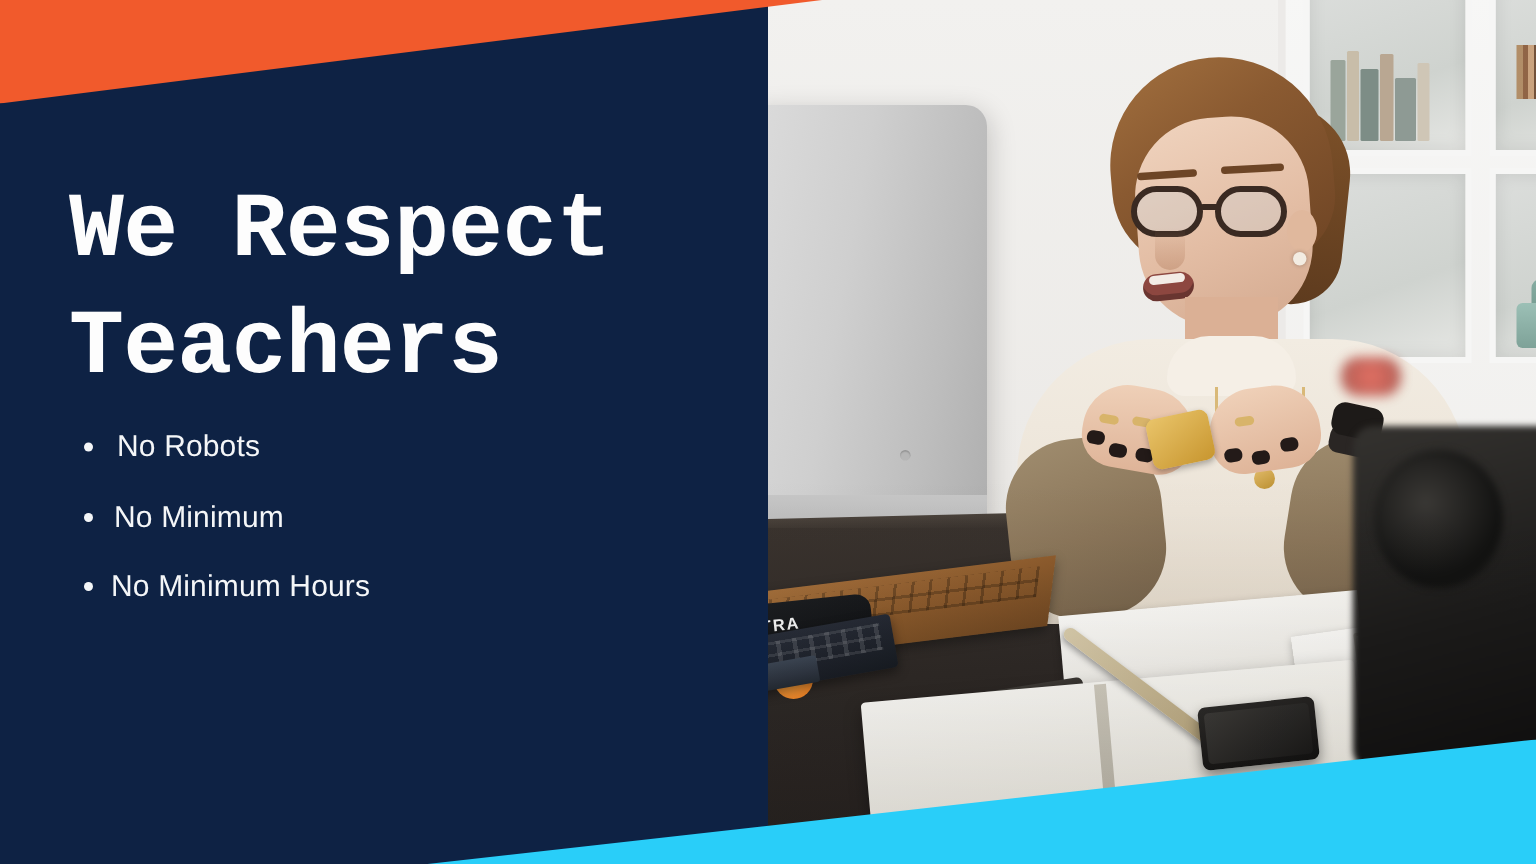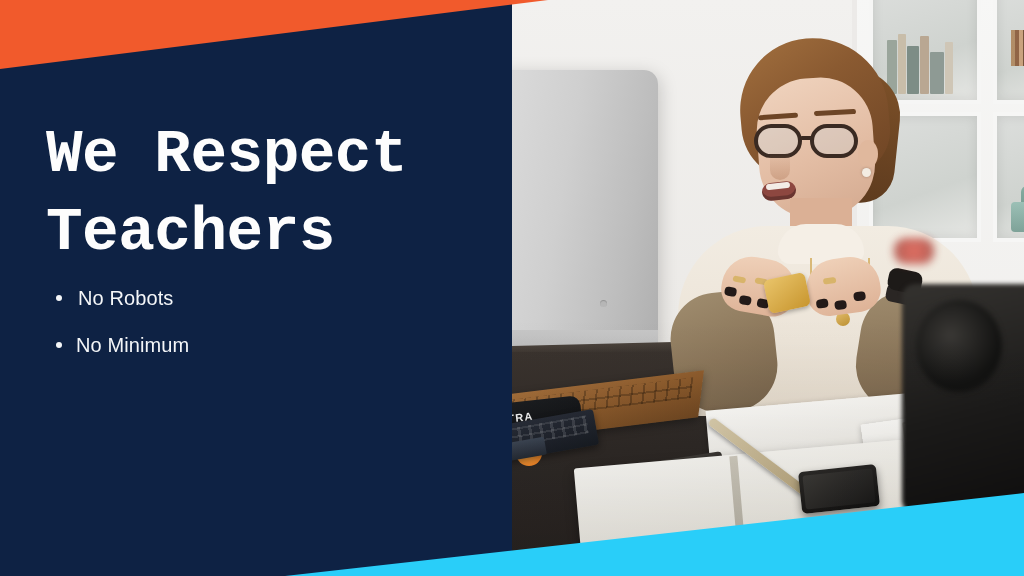--- a/index.html
+++ b/index.html
@@ -492,16 +492,17 @@
 
   <div class="orange-band"></div>
   <div class="cyan-band"></div>
 
   <div class="content">
     <h1 class="headline">We Respect
 Teachers</h1>
     <ul class="bullet-list">
       <li class="bullet-item">No Robots</li>
       <li class="bullet-item">No Minimum</li>
+      <li class="bullet-item">No Minimum Hours</li>
     </ul>
   </div>
 
 </div>
 
 </body></html>

